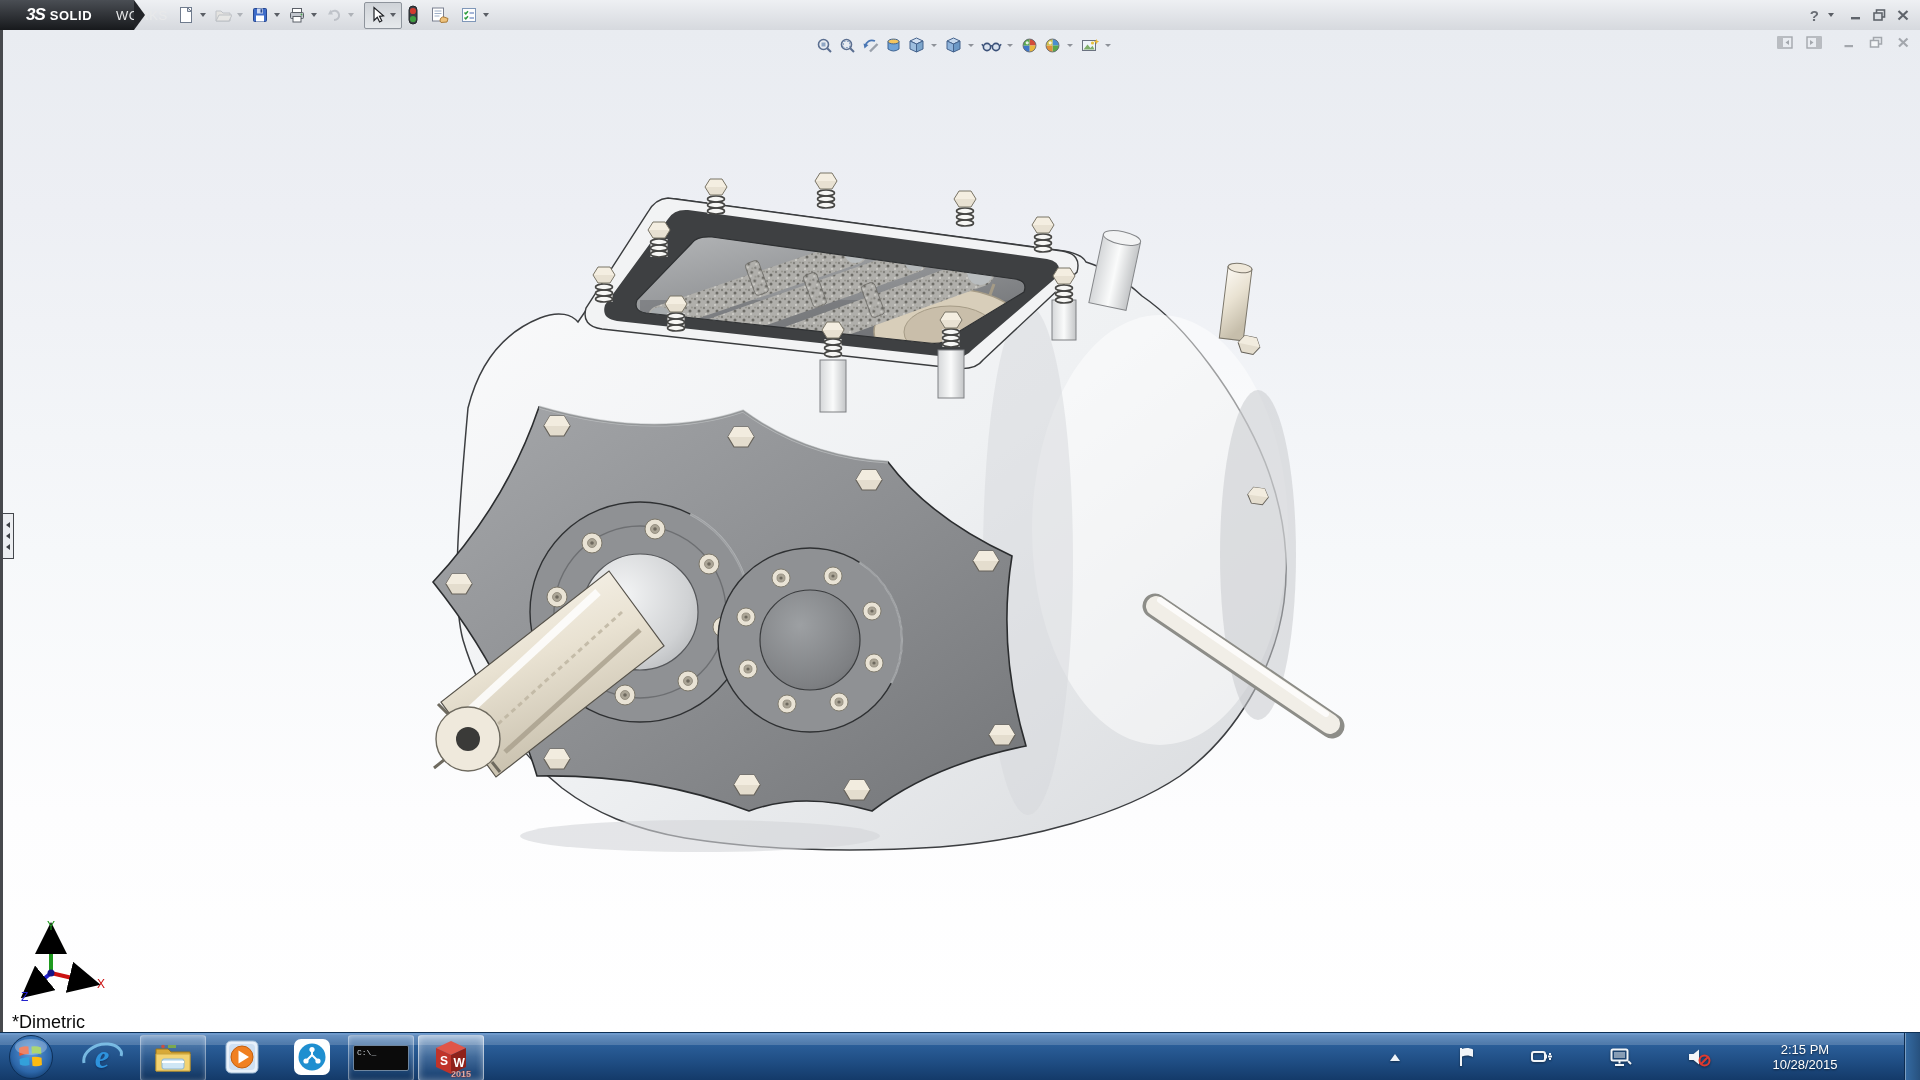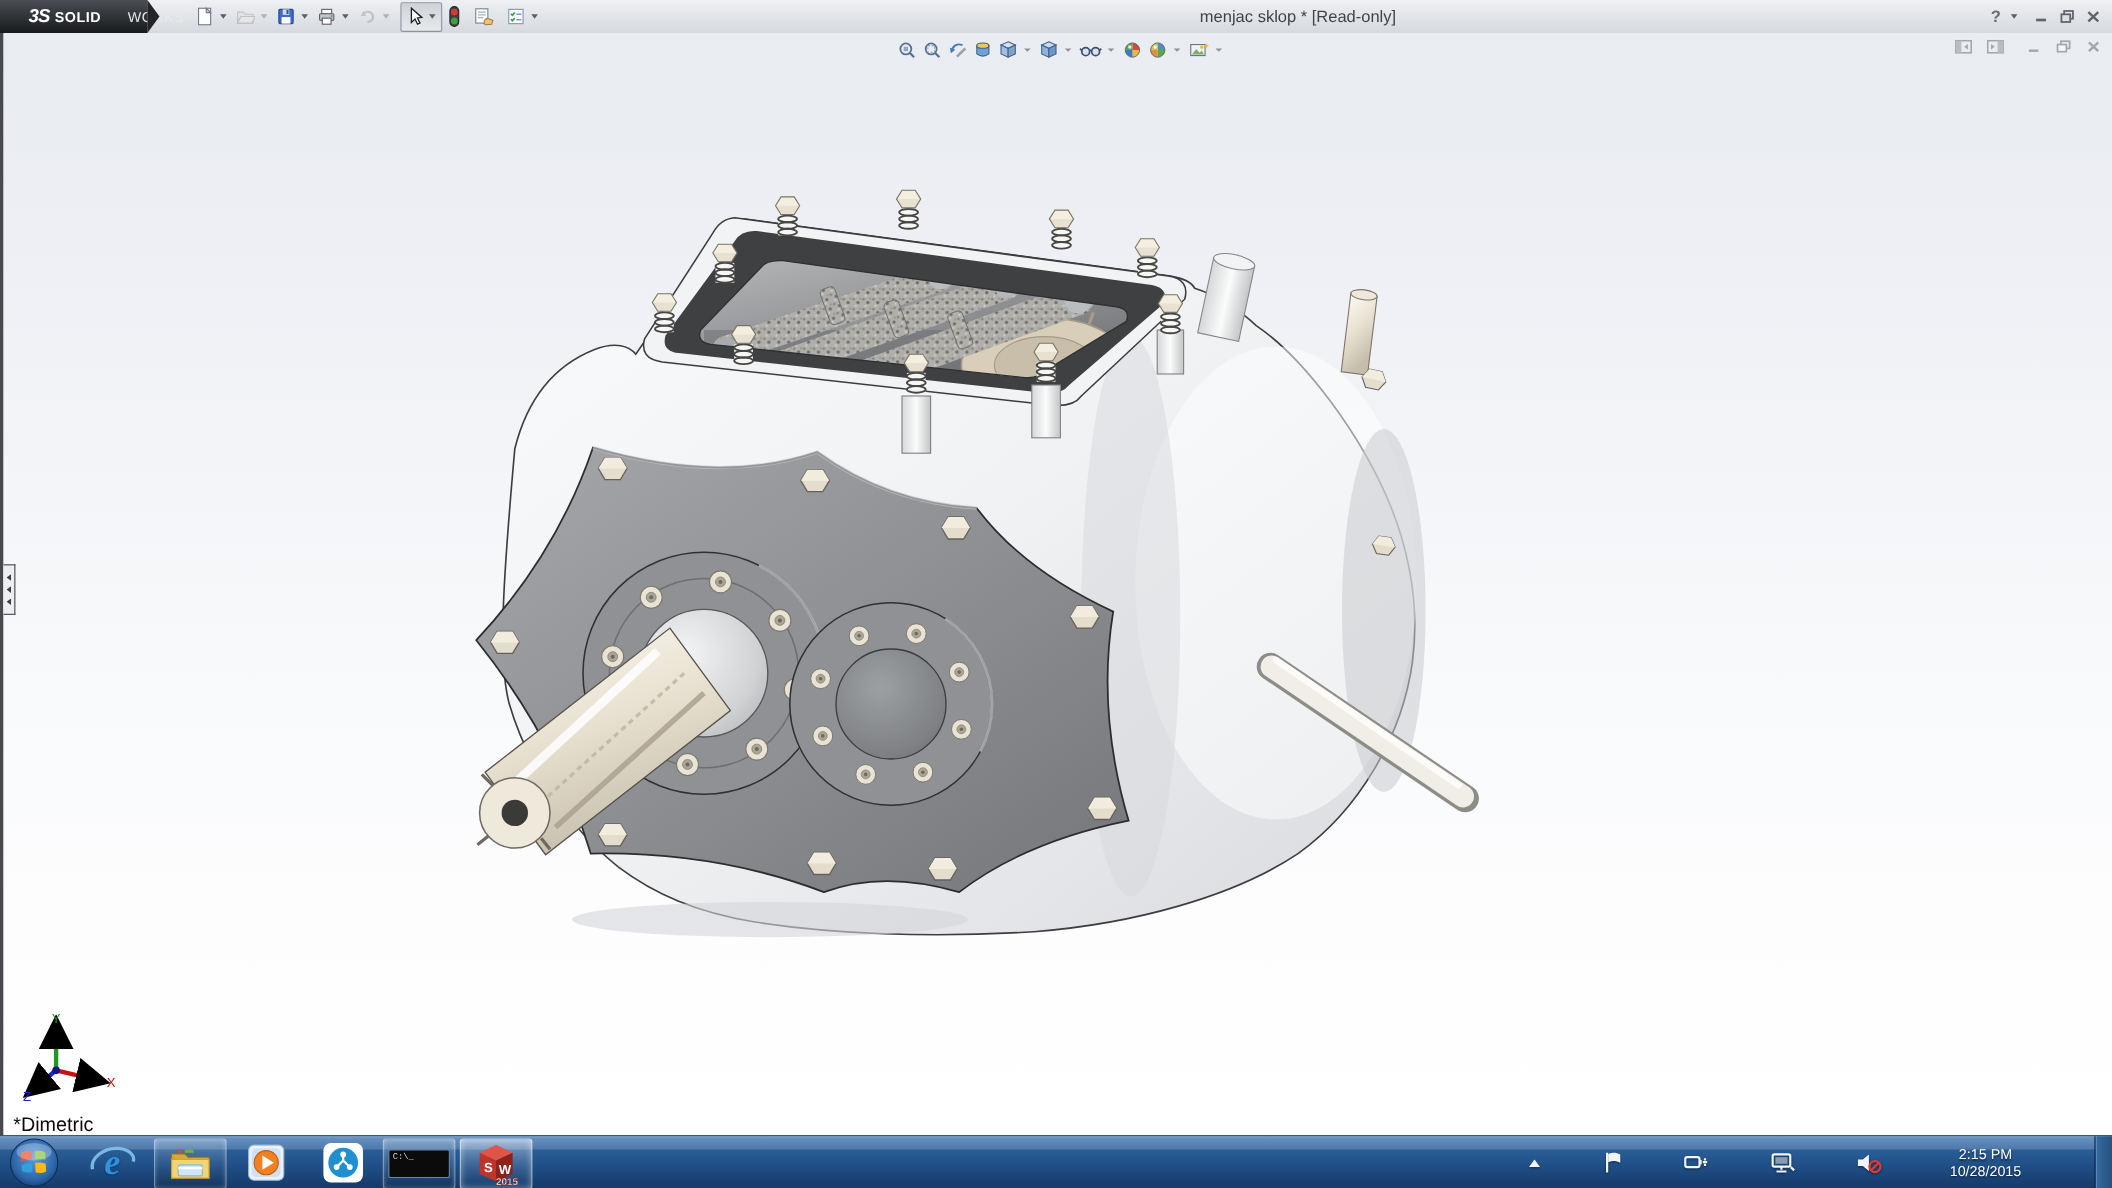--- a/index.html
+++ b/index.html
@@ -152,21 +152,20 @@
         <rect x="2.5" y="2.5" width="13" height="13" fill="#fdfdfd" stroke="#7f97b8"></rect>
         <path d="M4.5,6.5 l1.3,1.3 L8,5.3" fill="none" stroke="#2e9e3e" stroke-width="1.5"></path>
         <path d="M4.5,11.5 l1.3,1.3 L8,10.3" fill="none" stroke="#2e9e3e" stroke-width="1.5"></path>
         <line x1="9.5" y1="7" x2="14" y2="7" stroke="#7d96c8" stroke-width="1.4"></line>
         <line x1="9.5" y1="12" x2="14" y2="12" stroke="#7d96c8" stroke-width="1.4"></line>
       </svg>
     </div>
       <div class="dd"></div>
   </div>
 
-  <div class="doc-title">menjac sklop * [Read-only]</div>
 
   <div class="win-controls">
     <span class="help-glyph">?</span>
     <div class="dd" style="margin:0;"></div>
     <svg width="14" height="14" style="margin-left:6px;">
       <rect x="2" y="9" width="9" height="2.4" fill="#5f646b"></rect>
     </svg>
     <svg width="15" height="14">
       <rect x="4.5" y="2" width="8" height="7" fill="none" stroke="#5f646b" stroke-width="1.6"></rect>
       <rect x="2" y="5" width="8" height="7" fill="#dcdfe4" stroke="#5f646b" stroke-width="1.6"></rect>

